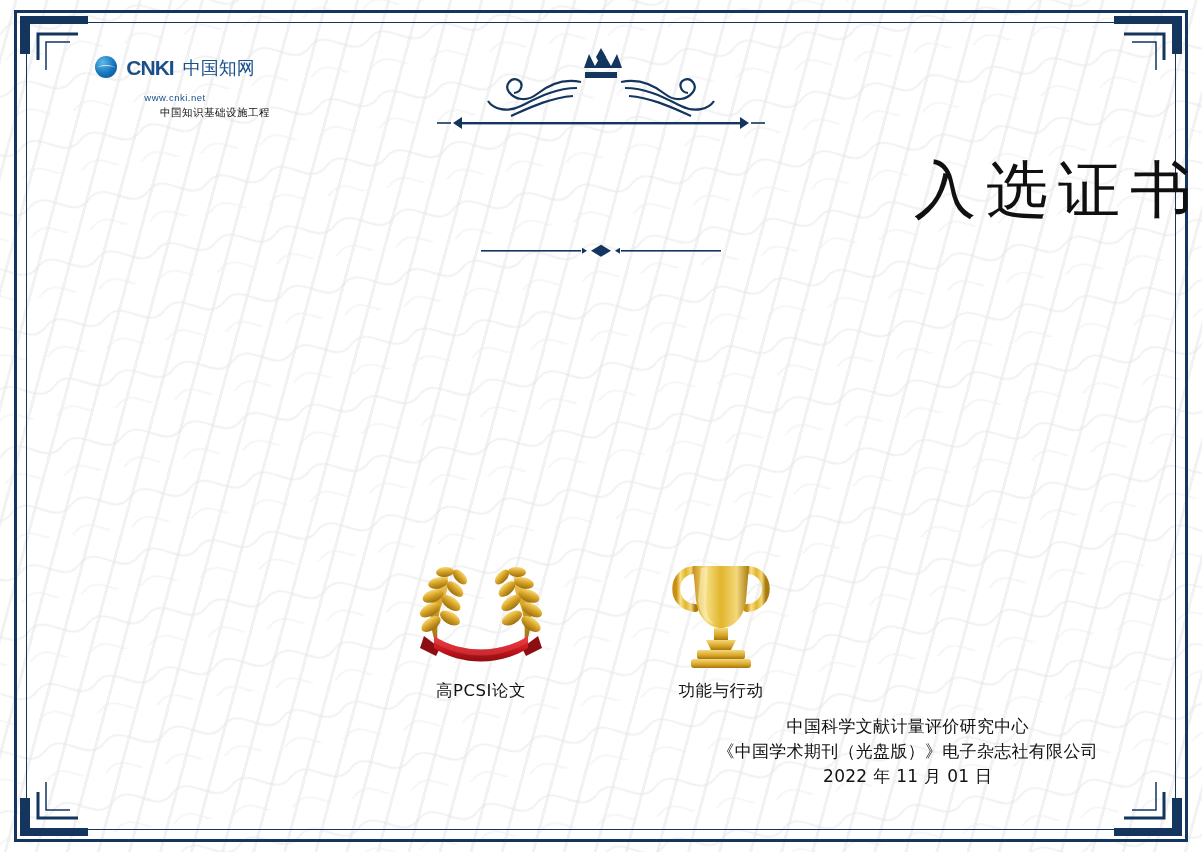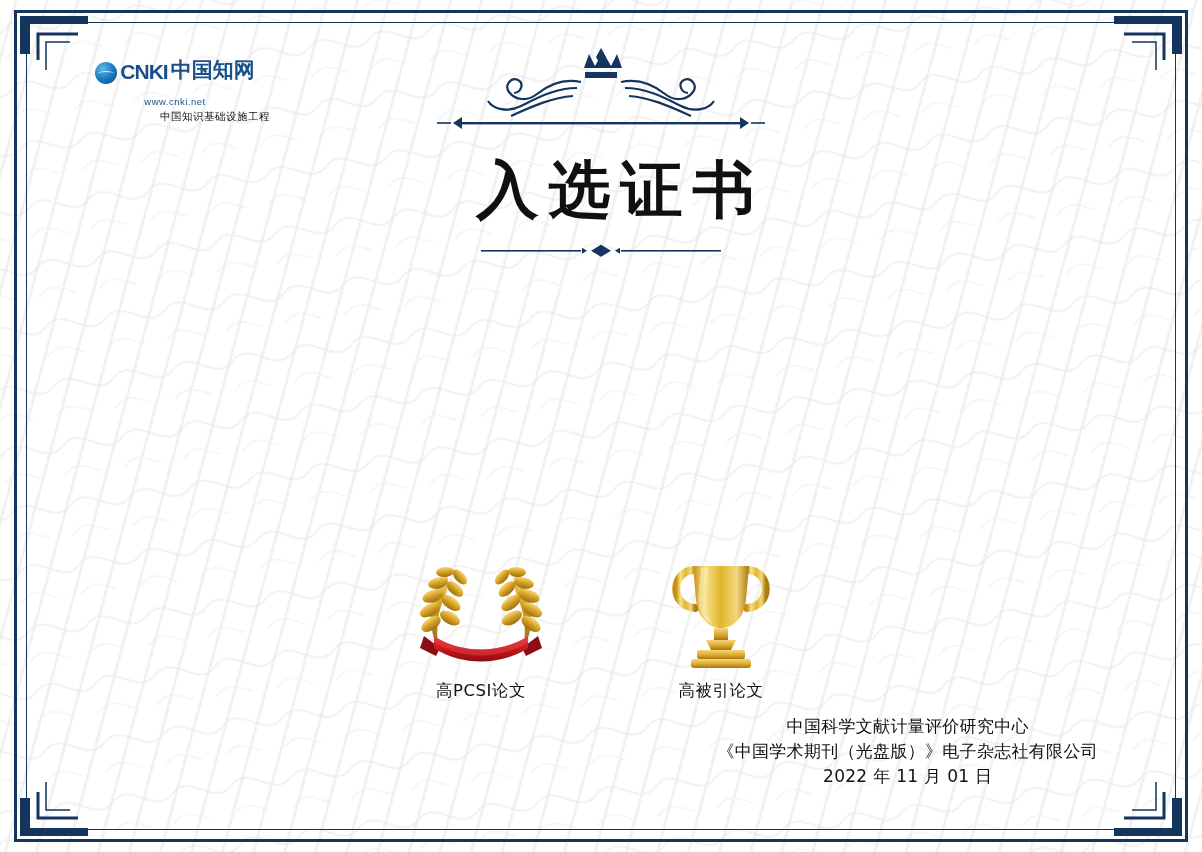--- a/index.html
+++ b/index.html
@@ -75,23 +75,23 @@
   
   .logo-block {
     position: absolute;
     left: 80px;
     top: 56px;
     width: 190px;
     text-align: center;
   }
   .logo-row {
     display: flex;
-    align-items: flex-end;
+    align-items: flex-start;
     justify-content: center;
-    gap: 3px;
+    gap: 9px;
   }
   .logo-globe {
     width: 22px;
     height: 22px;
     border-radius: 50%;
     background: radial-gradient(circle at 35% 30%, #5fb9ea 0%, #1574bb 55%, #0d4e86 100%);
     display: inline-block;
     position: relative;
     flex: none;
   }
@@ -104,22 +104,22 @@
     border-radius: 50%;
   }
   .logo-cnki {
     font-family: "Liberation Sans", sans-serif;
     font-weight: bold;
     font-size: 21px;
     color: #1a4f8a;
     letter-spacing: -1px;
   }
   .logo-zhi {
-    font-size: 21px;
-    font-weight: bold;
+    font-size: 18px;
+    font-weight: normal;
     color: #1a4f8a;
     letter-spacing: 0px;
   }
   .logo-url {
     font-size: 9.5px;
     color: #1a4f8a;
     letter-spacing: .5px;
     margin-top: 12px;
   }
   .logo-sub {
@@ -139,24 +139,24 @@
     top: 36px;
     display: flex;
     justify-content: center;
   }
 
   
   .title {
     position: absolute;
     left: 0; right: 0;
     top: 148px;
-    text-align: center;
+    text-align: right;
     font-family: "DejaVu Serif", "Liberation Serif", serif;
     font-size: 62px;
-    font-weight: bold;
+    font-weight: normal;
     color: #101010;
     letter-spacing: 10px;
     padding-left: 39px;
   }
   .title-rule {
     position: absolute;
     left: 0; right: 0;
     top: 240px;
     display: flex;
     justify-content: center;
@@ -396,21 +396,21 @@
           <path d="M32,16 L88,16 L85,50 C83,68 72,78 60,78 C48,78 37,68 35,50 Z" fill="url(#goldT)"></path>
           <path d="M40,18 L47,18 L45,50 C44,62 48,70 53,74 C44,72 38,62 37,50 Z" fill="#fbeeb6" opacity=".55"></path>
 
           <rect x="53" y="78" width="14" height="12" fill="url(#goldB)"></rect>
           <path d="M45,90 L75,90 L70,100 L50,100 Z" fill="url(#goldB)"></path>
 
           <rect x="36" y="100" width="48" height="9" rx="2" fill="url(#goldB)"></rect>
           <rect x="30" y="109" width="60" height="9" rx="3" fill="url(#goldB)"></rect>
         </svg>
       </div>
-      <div class="badge-label">高被引论文</div>
+      <div class="badge-label">功能与行动</div>
     </div>
 
   </div>
 
   <div class="signature">
     <div class="sig-line">中国科学文献计量评价研究中心</div>
     <div class="sig-line">《中国学术期刊（光盘版）》电子杂志社有限公司</div>
     <div class="sig-line">2022 年 11 月 01 日</div>
   </div>
 

